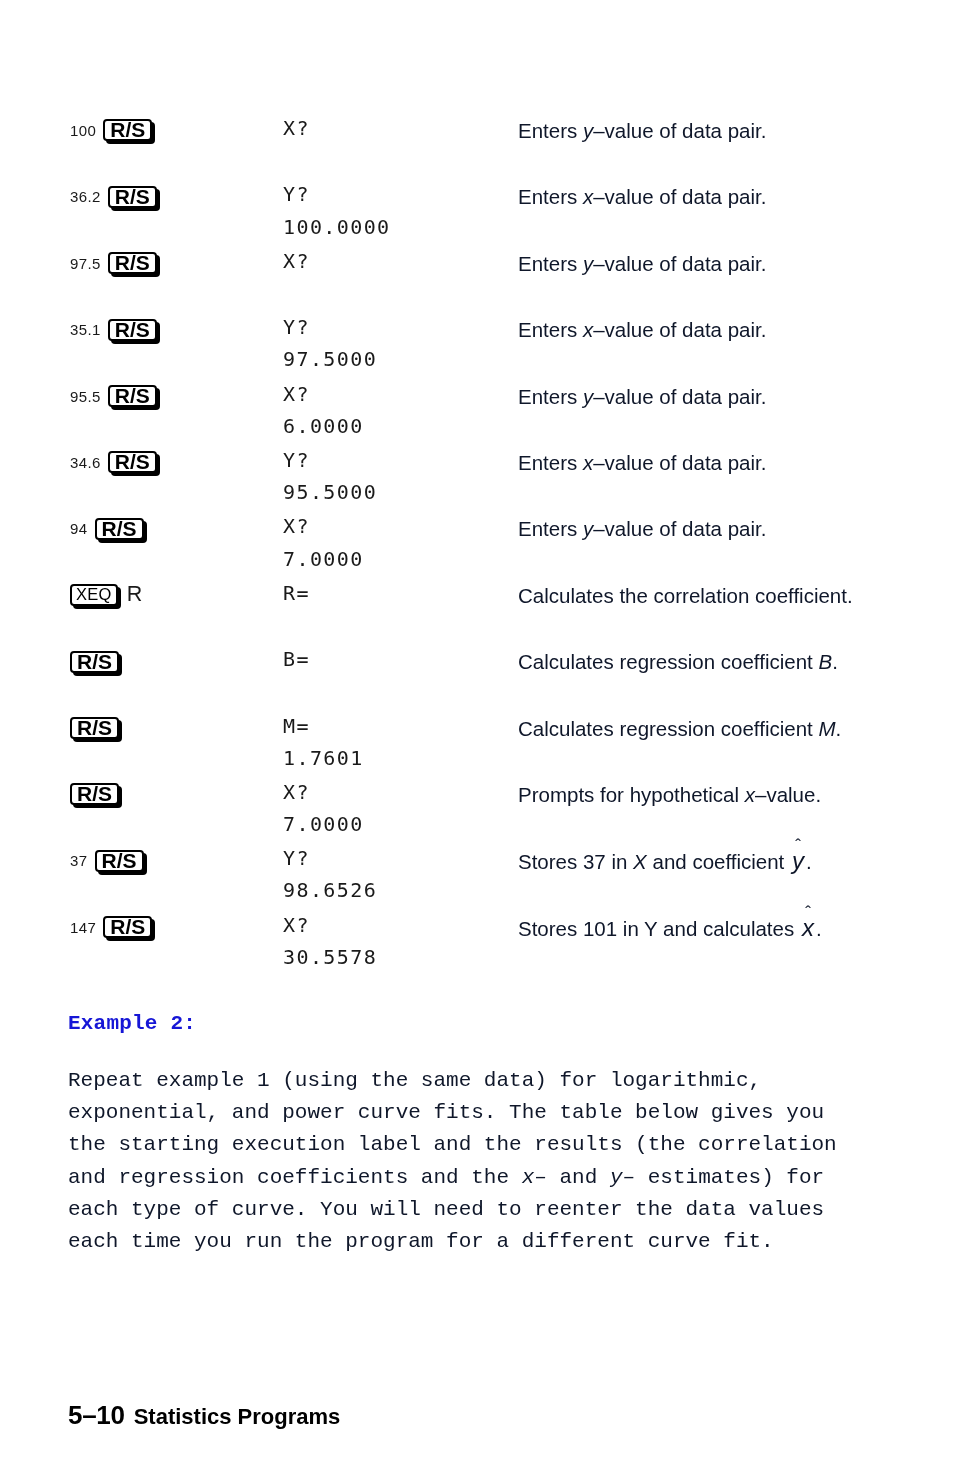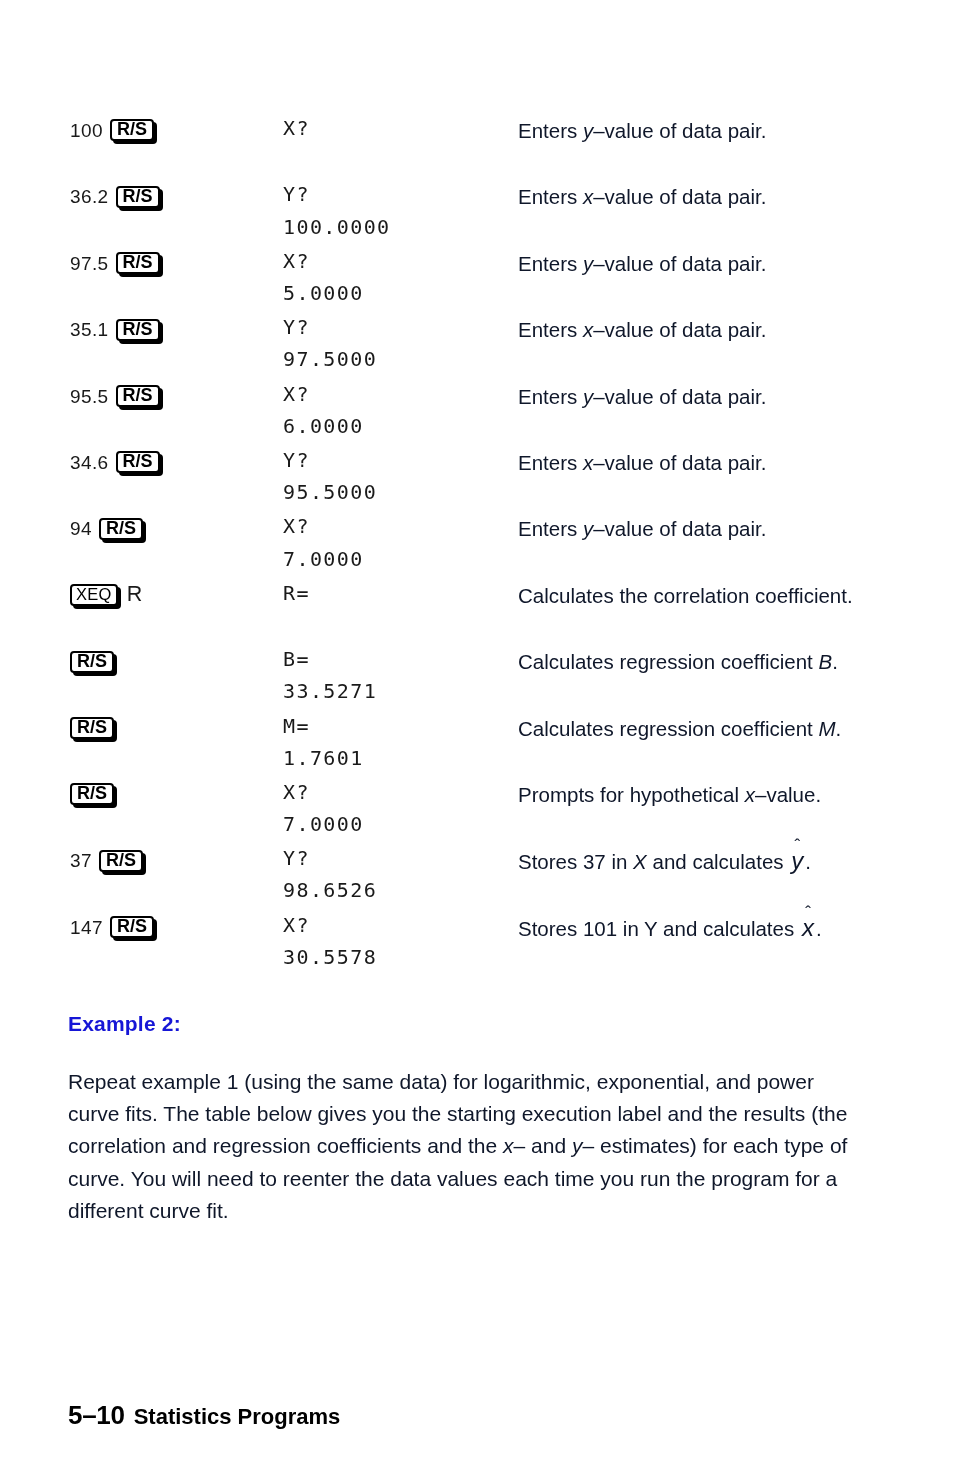--- a/index.html
+++ b/index.html
@@ -36,42 +36,42 @@
     width: 210px;
     white-space: nowrap;
     font-size: 21px;
     letter-spacing: 0.4px;
     color: #1a1a1a;
   }
   .col-keys .num {
     display: inline-block;
     vertical-align: middle;
     margin-right: 7px;
-    font-size: 19px;
+    font-size: 15px;
     line-height: 1;
   }
   .col-keys .suffix {
     display: inline-block;
     vertical-align: middle;
     margin-left: 9px;
     font-size: 21.5px;
     line-height: 1;
   }
 
   
   .key {
     display: inline-block;
     vertical-align: middle;
     border: 2px solid #000000;
     border-radius: 4px;
     background: #ffffff;
     box-shadow: 3px 3px 0 0 #000000;
     padding: 0px 5px 1px 5px;
     line-height: 17px;
-    font-size: 18px;
+    font-size: 21px;
     font-weight: bold;
     letter-spacing: 0px;
     color: #000000;
   }
   .key.key-light {
     font-weight: normal;
     font-size: 16.5px;
     letter-spacing: 0.3px;
     padding: 0px 4px 1px 4px;
   }
@@ -119,20 +119,21 @@
     font-size: 17px;
     line-height: 1;
   }
 
   
   #example-block {
     position: absolute;
     left: 68px;
     top: 1012px;
     width: 800px;
+    font-family: Liberation Mono, monospace;
   }
   #example-heading {
     font-size: 21px;
     font-weight: bold;
     letter-spacing: 0.2px;
     margin: 0 0 30px 0;
   }
   #example-paragraph {
     font-size: 21px;
     line-height: 32.2px;
@@ -176,21 +177,20 @@
       <div class="col-display">
         <div class="disp-line">Y?</div>
         <div class="disp-line l2">100.0000</div>
       </div>
       <div class="col-desc"><span>Enters </span><span class="var">x</span><span>–value of data pair.</span></div>
     </div>
     <div class="ks-row">
       <div class="col-keys"><span class="num">97.5</span><span class="key">R/S</span></div>
       <div class="col-display">
         <div class="disp-line">X?</div>
-        <div class="disp-line l2">5.0000</div>
       </div>
       <div class="col-desc"><span>Enters </span><span class="var">y</span><span>–value of data pair.</span></div>
     </div>
     <div class="ks-row">
       <div class="col-keys"><span class="num">35.1</span><span class="key">R/S</span></div>
       <div class="col-display">
         <div class="disp-line">Y?</div>
         <div class="disp-line l2">97.5000</div>
       </div>
       <div class="col-desc"><span>Enters </span><span class="var">x</span><span>–value of data pair.</span></div>
@@ -223,21 +223,20 @@
       <div class="col-keys"><span class="key key-light">XEQ</span><span class="suffix">R</span></div>
       <div class="col-display">
         <div class="disp-line">R=</div>
       </div>
       <div class="col-desc"><span>Calculates the correlation coefficient.</span></div>
     </div>
     <div class="ks-row">
       <div class="col-keys"><span class="key">R/S</span></div>
       <div class="col-display">
         <div class="disp-line">B=</div>
-        <div class="disp-line l2">33.5271</div>
       </div>
       <div class="col-desc"><span>Calculates regression coefficient </span><span class="var">B</span><span>.</span></div>
     </div>
     <div class="ks-row">
       <div class="col-keys"><span class="key">R/S</span></div>
       <div class="col-display">
         <div class="disp-line">M=</div>
         <div class="disp-line l2">1.7601</div>
       </div>
       <div class="col-desc"><span>Calculates regression coefficient </span><span class="var">M</span><span>.</span></div>
@@ -249,21 +248,21 @@
         <div class="disp-line l2">7.0000</div>
       </div>
       <div class="col-desc"><span>Prompts for hypothetical </span><span class="var">x</span><span>–value.</span></div>
     </div>
     <div class="ks-row">
       <div class="col-keys"><span class="num">37</span><span class="key">R/S</span></div>
       <div class="col-display">
         <div class="disp-line">Y?</div>
         <div class="disp-line l2">98.6526</div>
       </div>
-      <div class="col-desc"><span>Stores 37 in </span><span class="var">X</span><span> and calculates </span><span class="hatwrap"><span>y</span><span class="hat">ˆ</span></span><span>.</span></div>
+      <div class="col-desc"><span>Stores 37 in </span><span class="var">X</span><span> and coefficient </span><span class="hatwrap"><span>y</span><span class="hat">ˆ</span></span><span>.</span></div>
     </div>
     <div class="ks-row">
       <div class="col-keys"><span class="num">147</span><span class="key">R/S</span></div>
       <div class="col-display">
         <div class="disp-line">X?</div>
         <div class="disp-line l2">30.5578</div>
       </div>
       <div class="col-desc"><span>Stores 101 in Y and calculates </span><span class="hatwrap"><span>x</span><span class="hat">ˆ</span></span><span>.</span></div>
     </div>
   </div>

